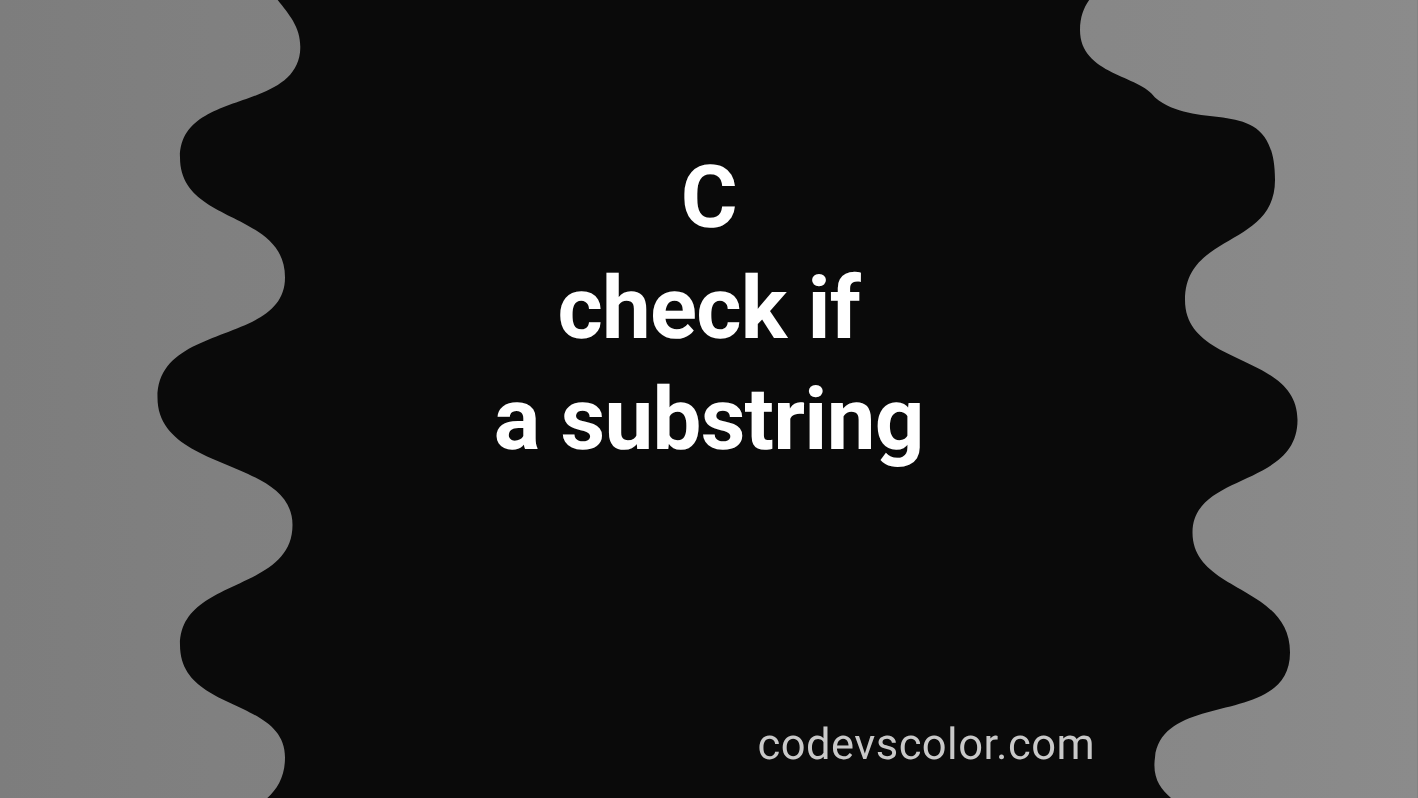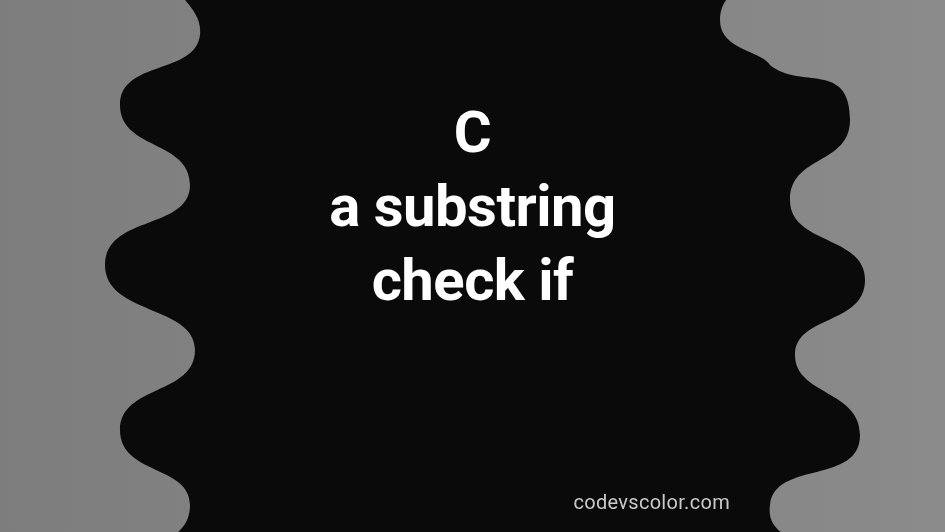--- a/index.html
+++ b/index.html
@@ -38,21 +38,21 @@
     font-weight: 700;
     font-size: 58px;
     line-height: 1.28;
     letter-spacing: -0.5px;
   }
   .watermark {
     position: absolute;
     bottom: 18px;
     right: 215px;
     color: #c9c9c9;
-    font-size: 20px;
+    font-size: 29px;
     font-weight: 400;
     letter-spacing: 0.3px;
     text-align: right;
   }
 </style>
 </head>
 <body>
 
 <div class="canvas">
 
@@ -77,19 +77,19 @@
       C 55 255 140 270 140 225
       C 140 180 70 190 70 145
       C 70 100 145 115 150 75
       C 153 45 120 40 120 0
       Z
     "></path>
   </svg>
 
   <div class="title-block">
     <div>C</div>
+    <div>check if</div>
     <div>a substring</div>
-    <div>check if</div>
   </div>
 
   <div class="watermark">codevscolor.com</div>
 
 </div>
 
 </body></html>

